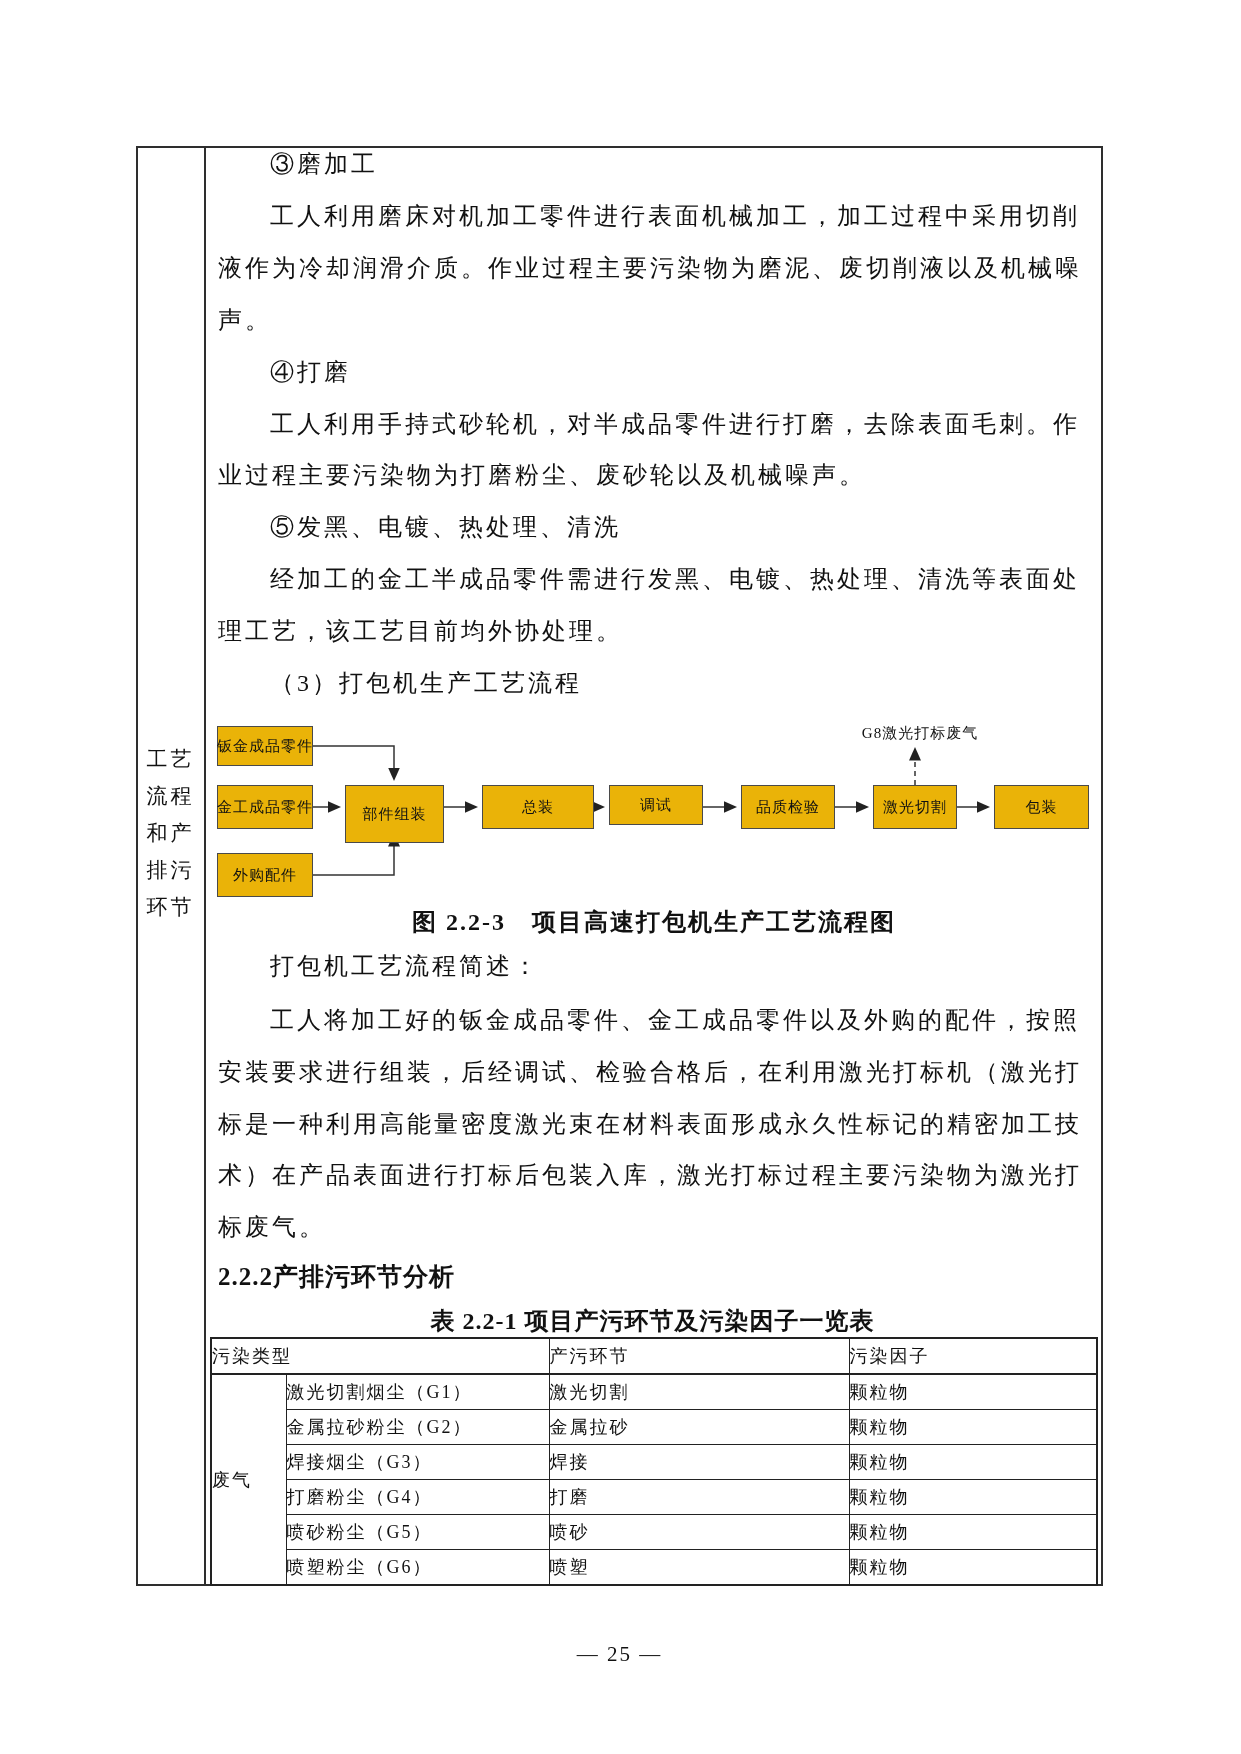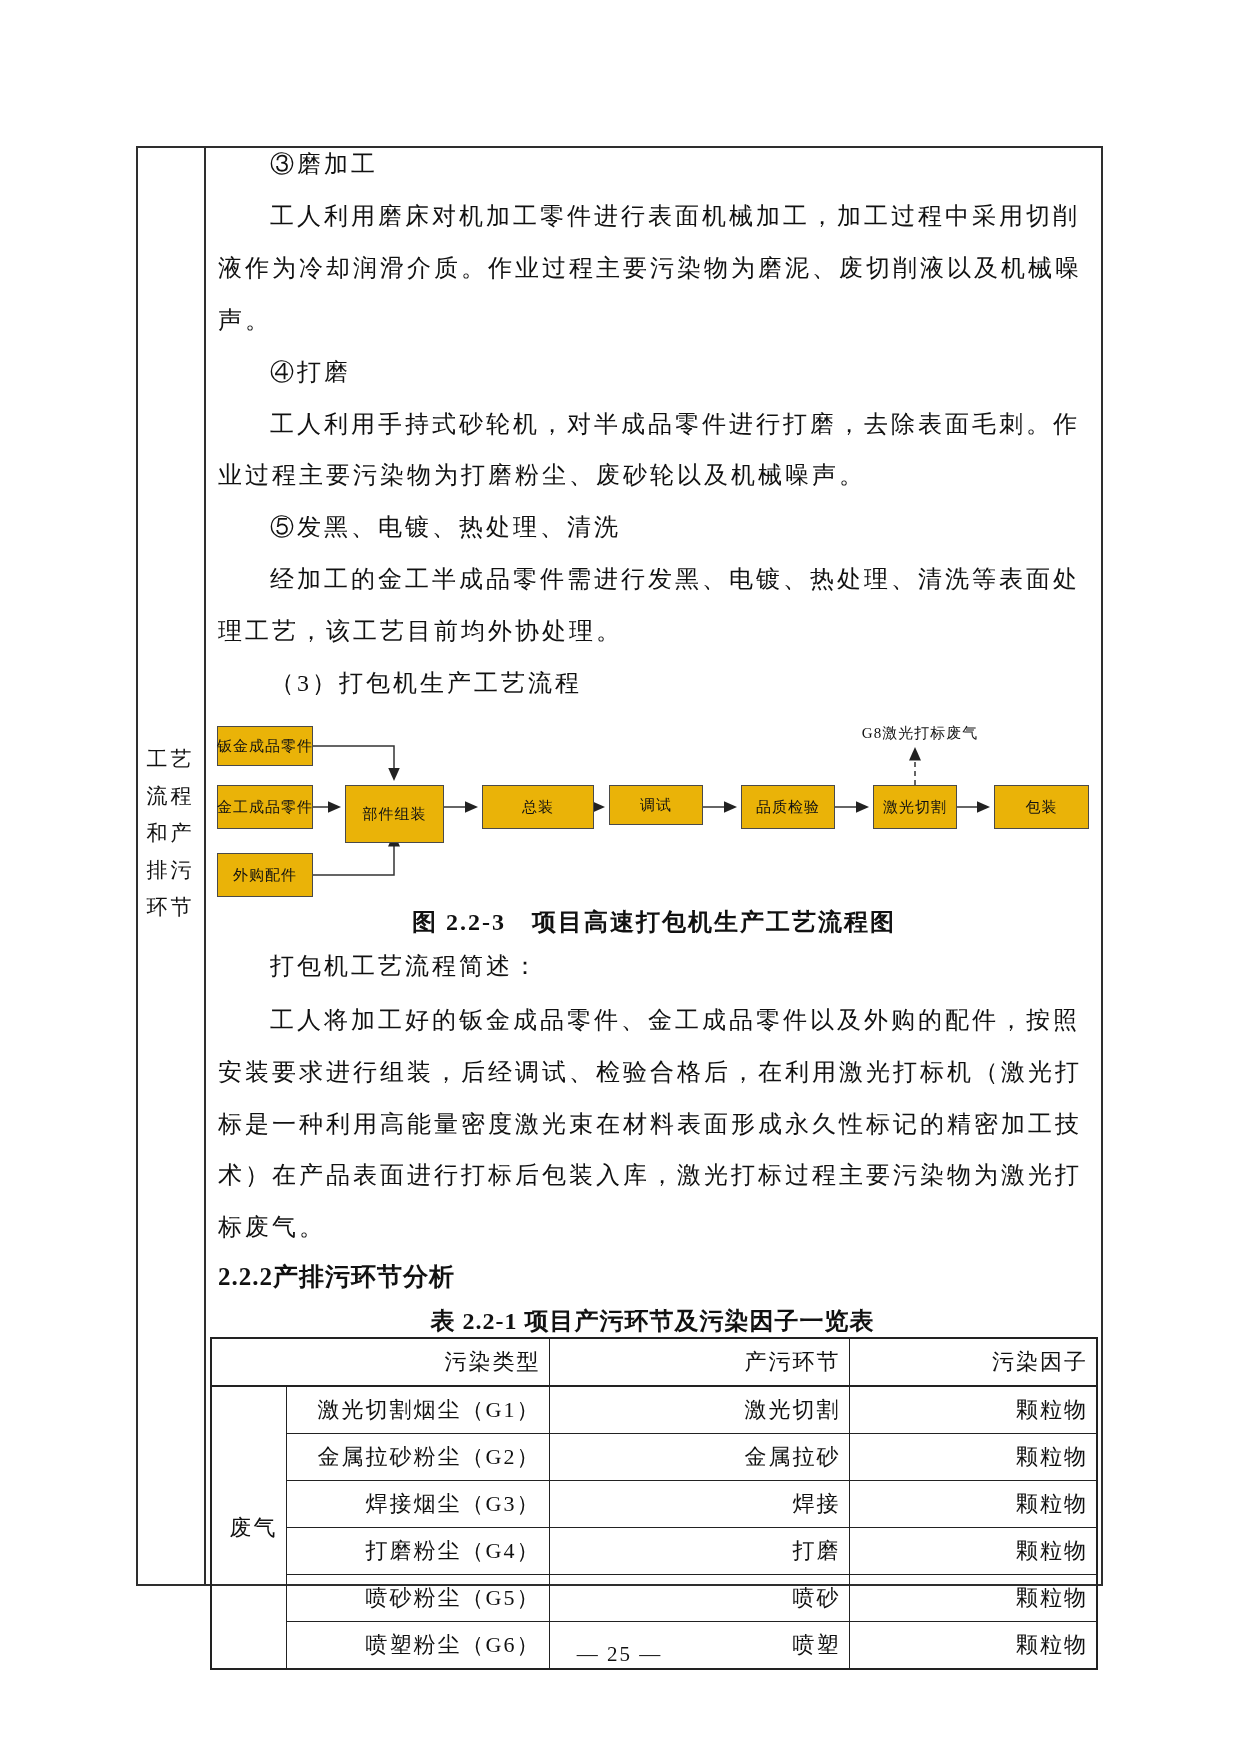--- a/index.html
+++ b/index.html
@@ -20,22 +20,22 @@
   .tbl-caption{left:210px;width:885px;font-size:24px;letter-spacing:1px;}
   .h222{left:218px;font-size:25px;letter-spacing:1px;}
   
   .flow{left:210px;top:700px;width:895px;height:210px;}
   .fbox{position:absolute;border:1.5px solid #4a4a4a;box-sizing:border-box;background:#eab308;
         display:flex;align-items:center;justify-content:center;font-size:15px;letter-spacing:1px;white-space:nowrap;}
   .gas-label{position:absolute;left:620px;top:24px;width:180px;text-align:center;font-size:15px;letter-spacing:1px;}
   .flow svg{position:absolute;left:0;top:0;}
   
   .ptable{left:210px;top:1337px;width:886px;height:249px;border-collapse:collapse;table-layout:fixed;}
-  .ptable td,.ptable th{border:1.5px solid #222;font-weight:normal;text-align:right;vertical-align:middle;
-        font-size:22px;letter-spacing:2px;padding:8px;}
+  .ptable td,.ptable th{border:1.5px solid #222;font-weight:normal;text-align:left;vertical-align:middle;
+        font-size:18px;letter-spacing:2px;padding:0;}
   .ptable{border:2px solid #222;}
   .ptable tr.hdr{height:36px;}
   .ptable tr.hdr th{border-bottom:2.5px solid #222;}
   .ptable tr.drow{height:35px;}
   
   .pagenum{left:136px;top:1642px;width:967px;text-align:center;font-size:21px;letter-spacing:2px;}
 </style>
 </head>
 <body>
 

